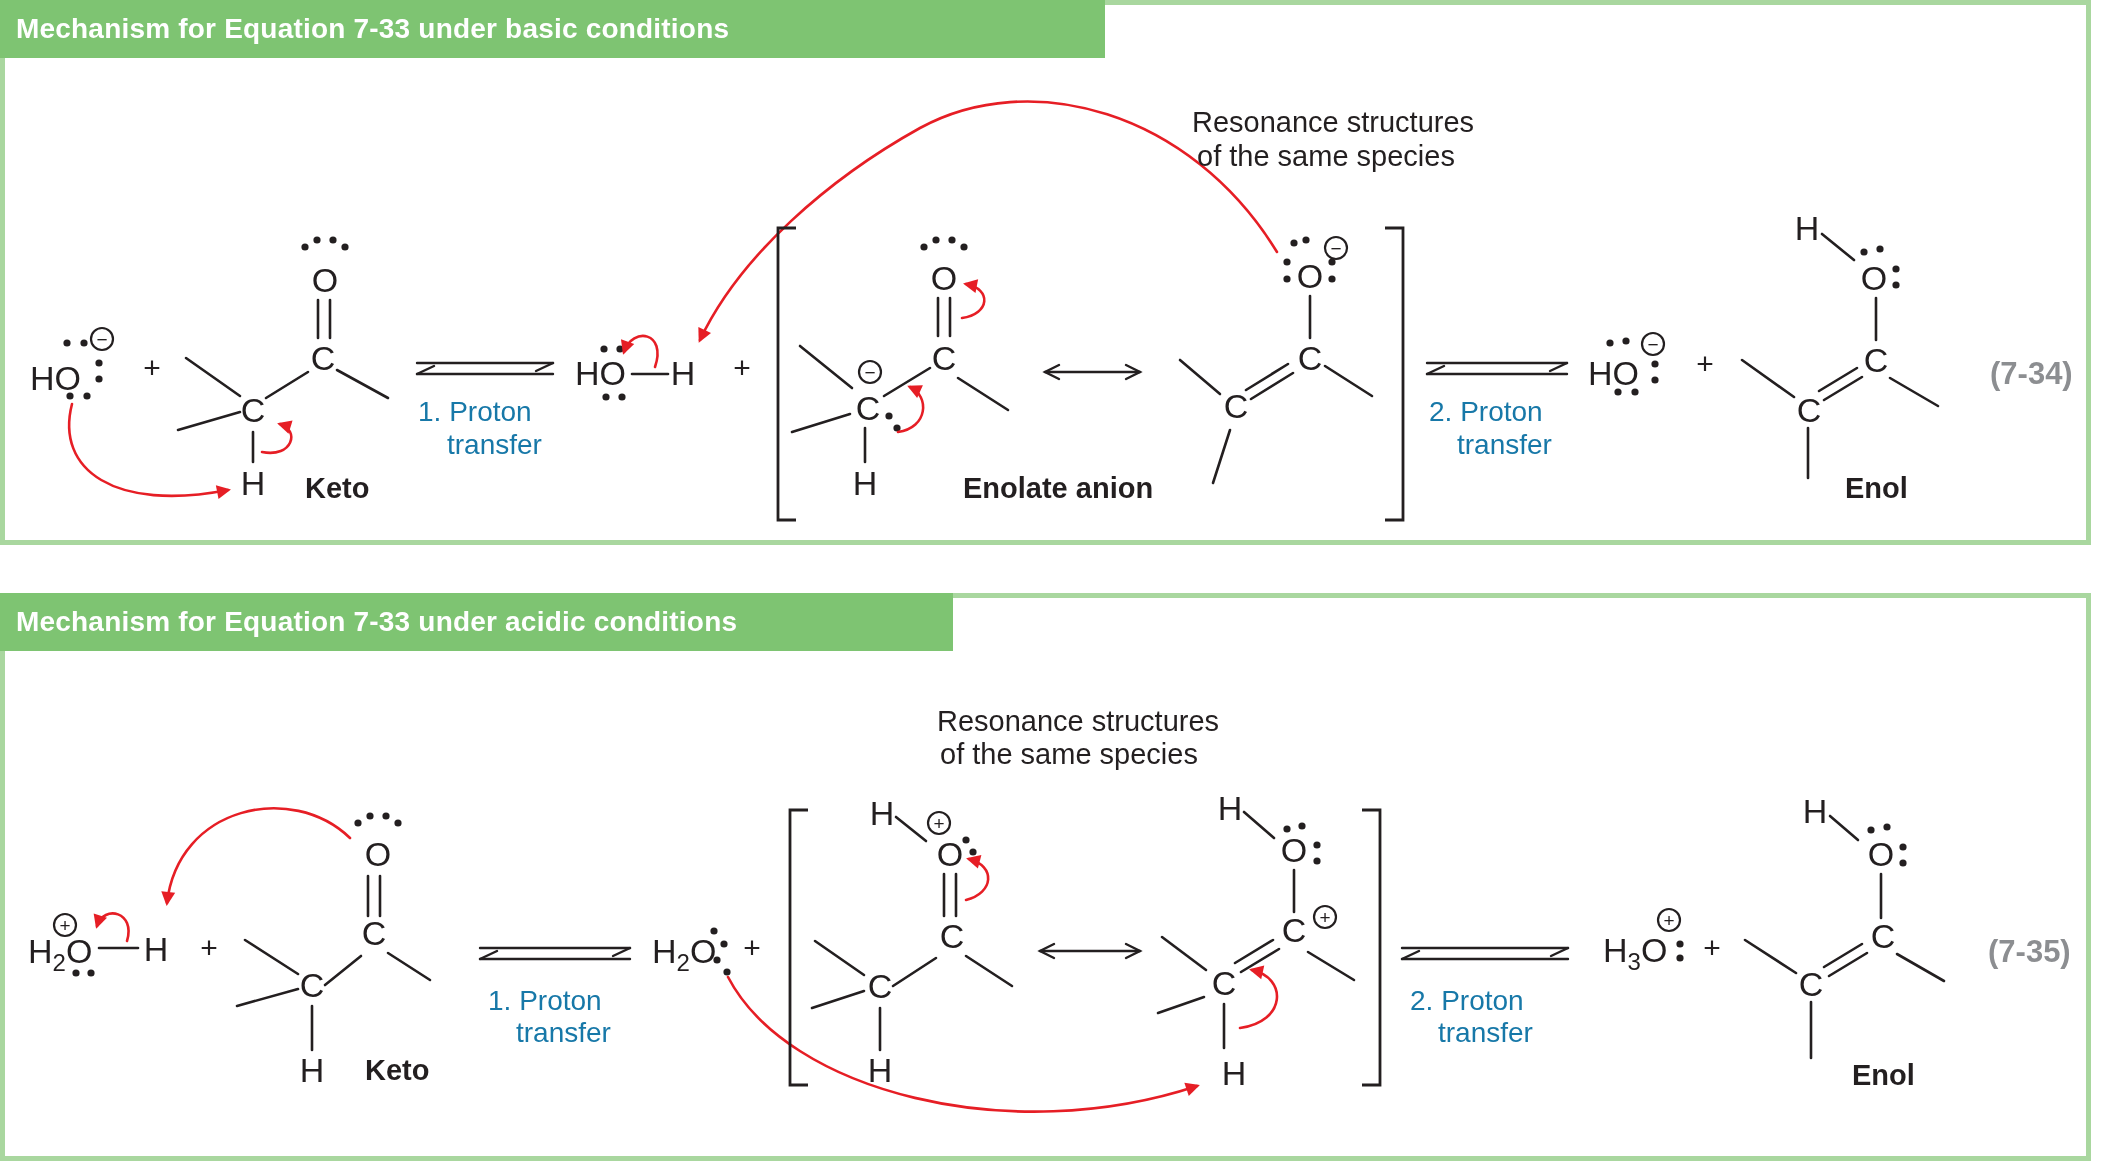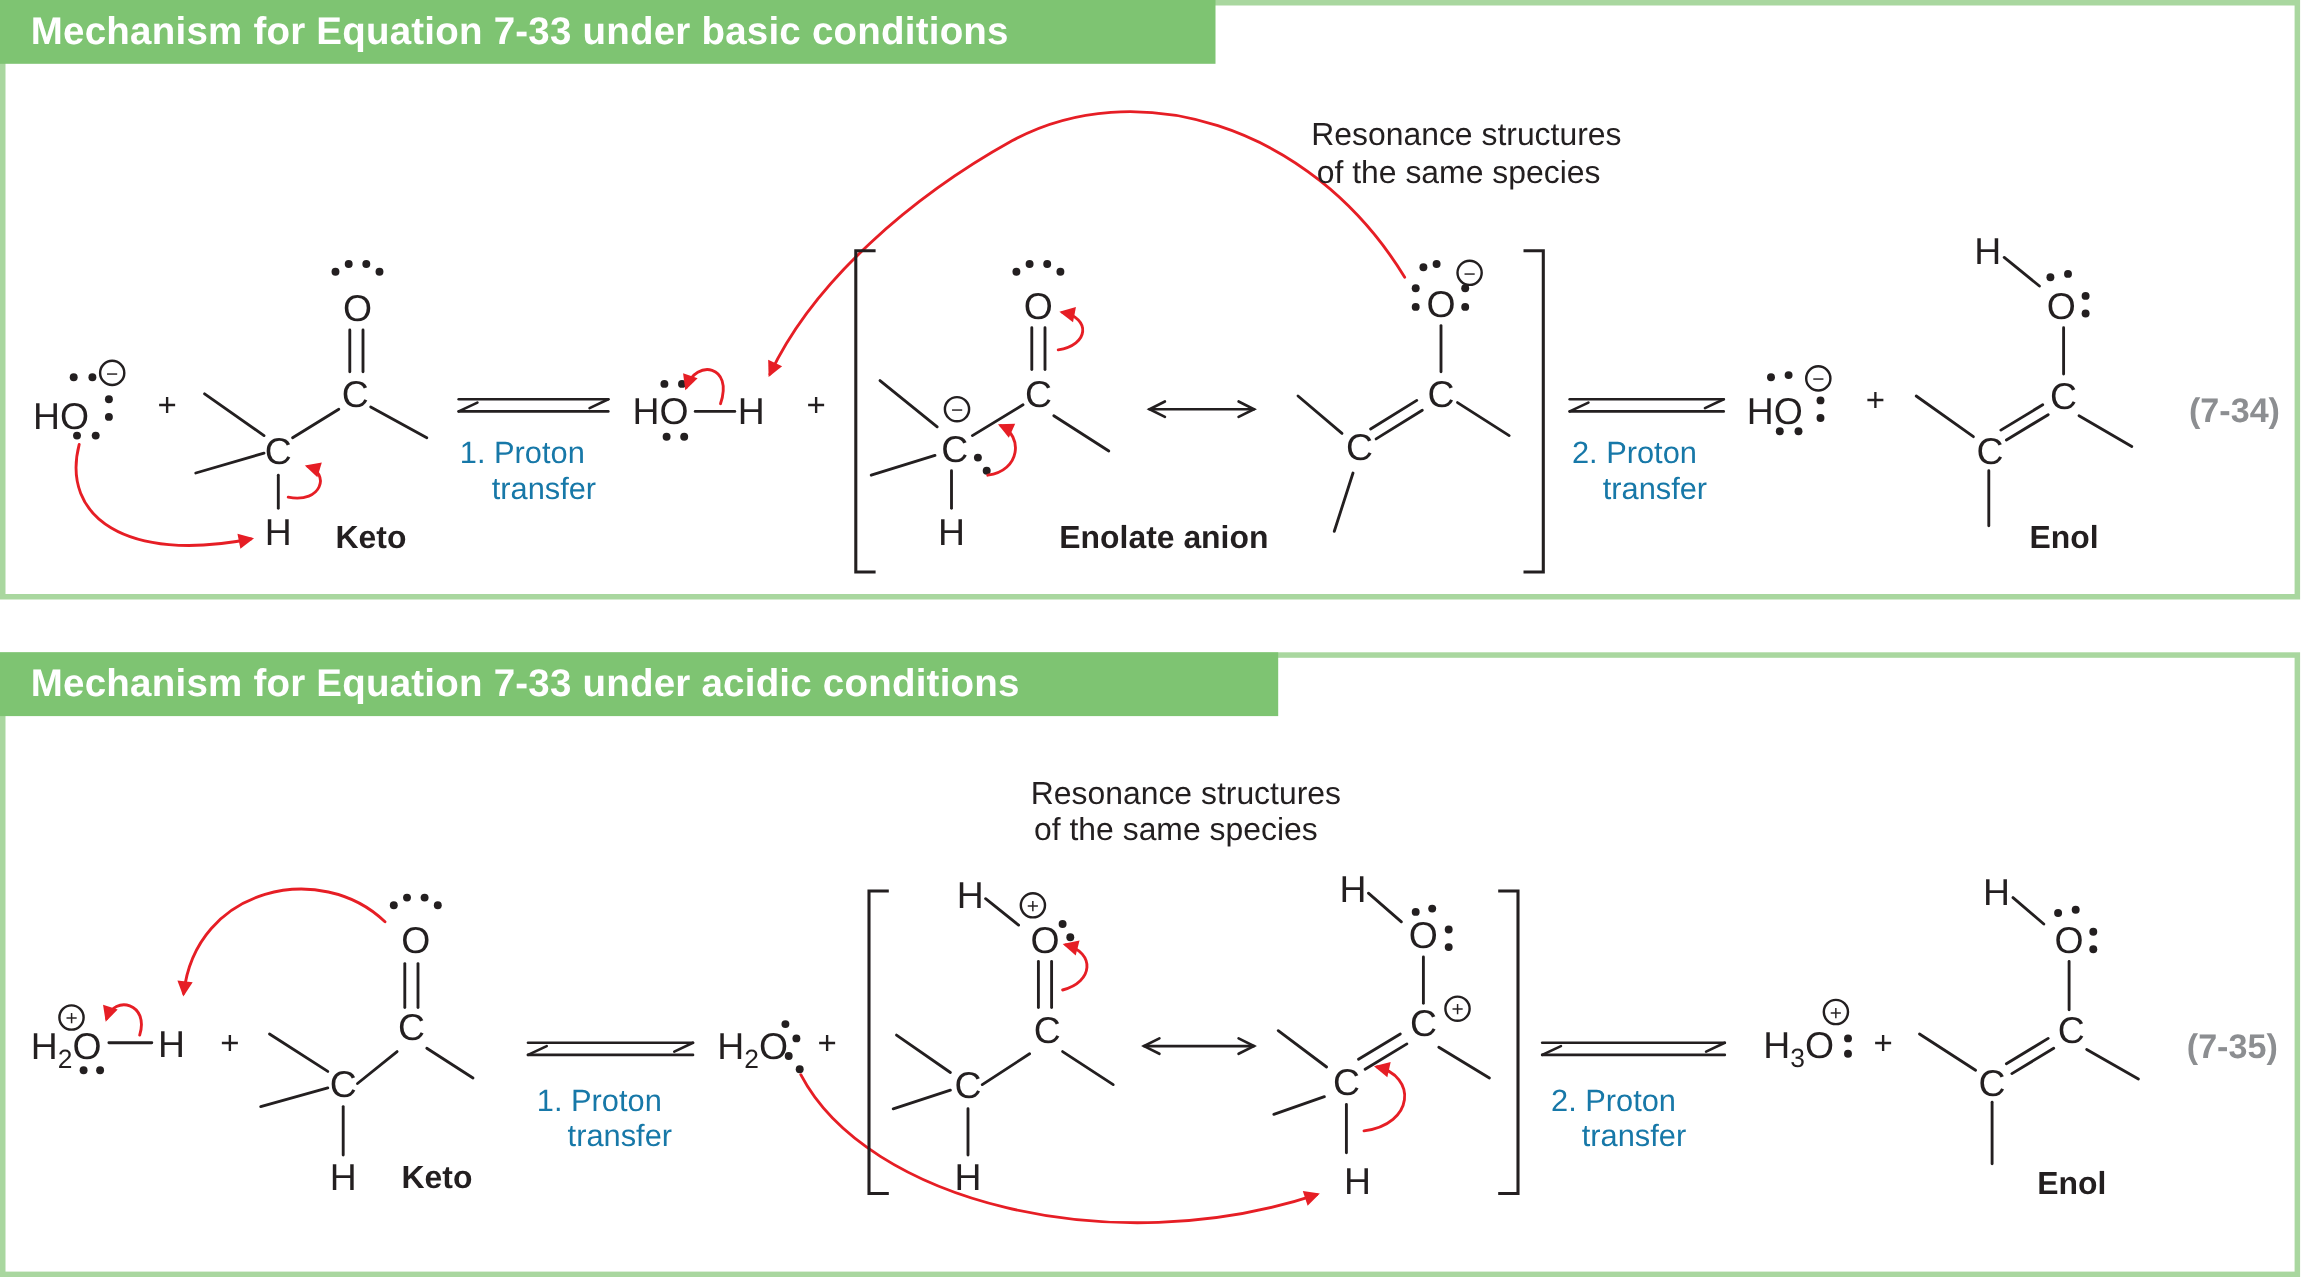--- a/index.html
+++ b/index.html
@@ -5,23 +5,23 @@
   :root{
     --band:#7ec472; --border:#a9d79f; --ink:#231f20; --red:#e61e25;
     --blue:#1778a8; --gray:#8c8e91; --paper:#ffffff;
   }
   html,body{margin:0;padding:0;background:#fff;}
   body{width:2101px;height:1161px;position:relative;font-family:"Liberation Sans","DejaVu Sans",sans-serif;}
   .panel{position:absolute;left:0;width:2091px;background:var(--paper);border:5px solid var(--border);box-sizing:border-box;}
   #panel-basic{top:0;height:545px;}
   #panel-acidic{top:593px;height:568px;}
   .band{position:absolute;left:0;top:0;height:58px;background:var(--band);display:flex;align-items:center;}
-  .band-title{color:#fff;font-weight:bold;font-size:35px;padding-left:28px;white-space:nowrap;letter-spacing:0.2px;}
+  .band-title{color:#fff;font-weight:bold;font-size:28px;padding-left:16px;white-space:nowrap;letter-spacing:0.2px;}
   #band-basic{width:1105px;}
-  #band-acidic{width:1162px;}
+  #band-acidic{width:953px;}
   svg#overlay{position:absolute;left:0;top:0;z-index:5;}
   text{font-family:"Liberation Sans","DejaVu Sans",sans-serif;fill:var(--ink);}
   .atom{font-size:34px;}
   .sub{font-size:24px;}
   .charge{font-size:19px;}
   .plus-sign{font-size:30px;}
   .step{font-size:28px;fill:var(--blue);}
   .caption{font-size:29px;}
   .species{font-size:29px;font-weight:bold;}
   .eqnum{font-size:31px;font-weight:bold;fill:var(--gray);}

